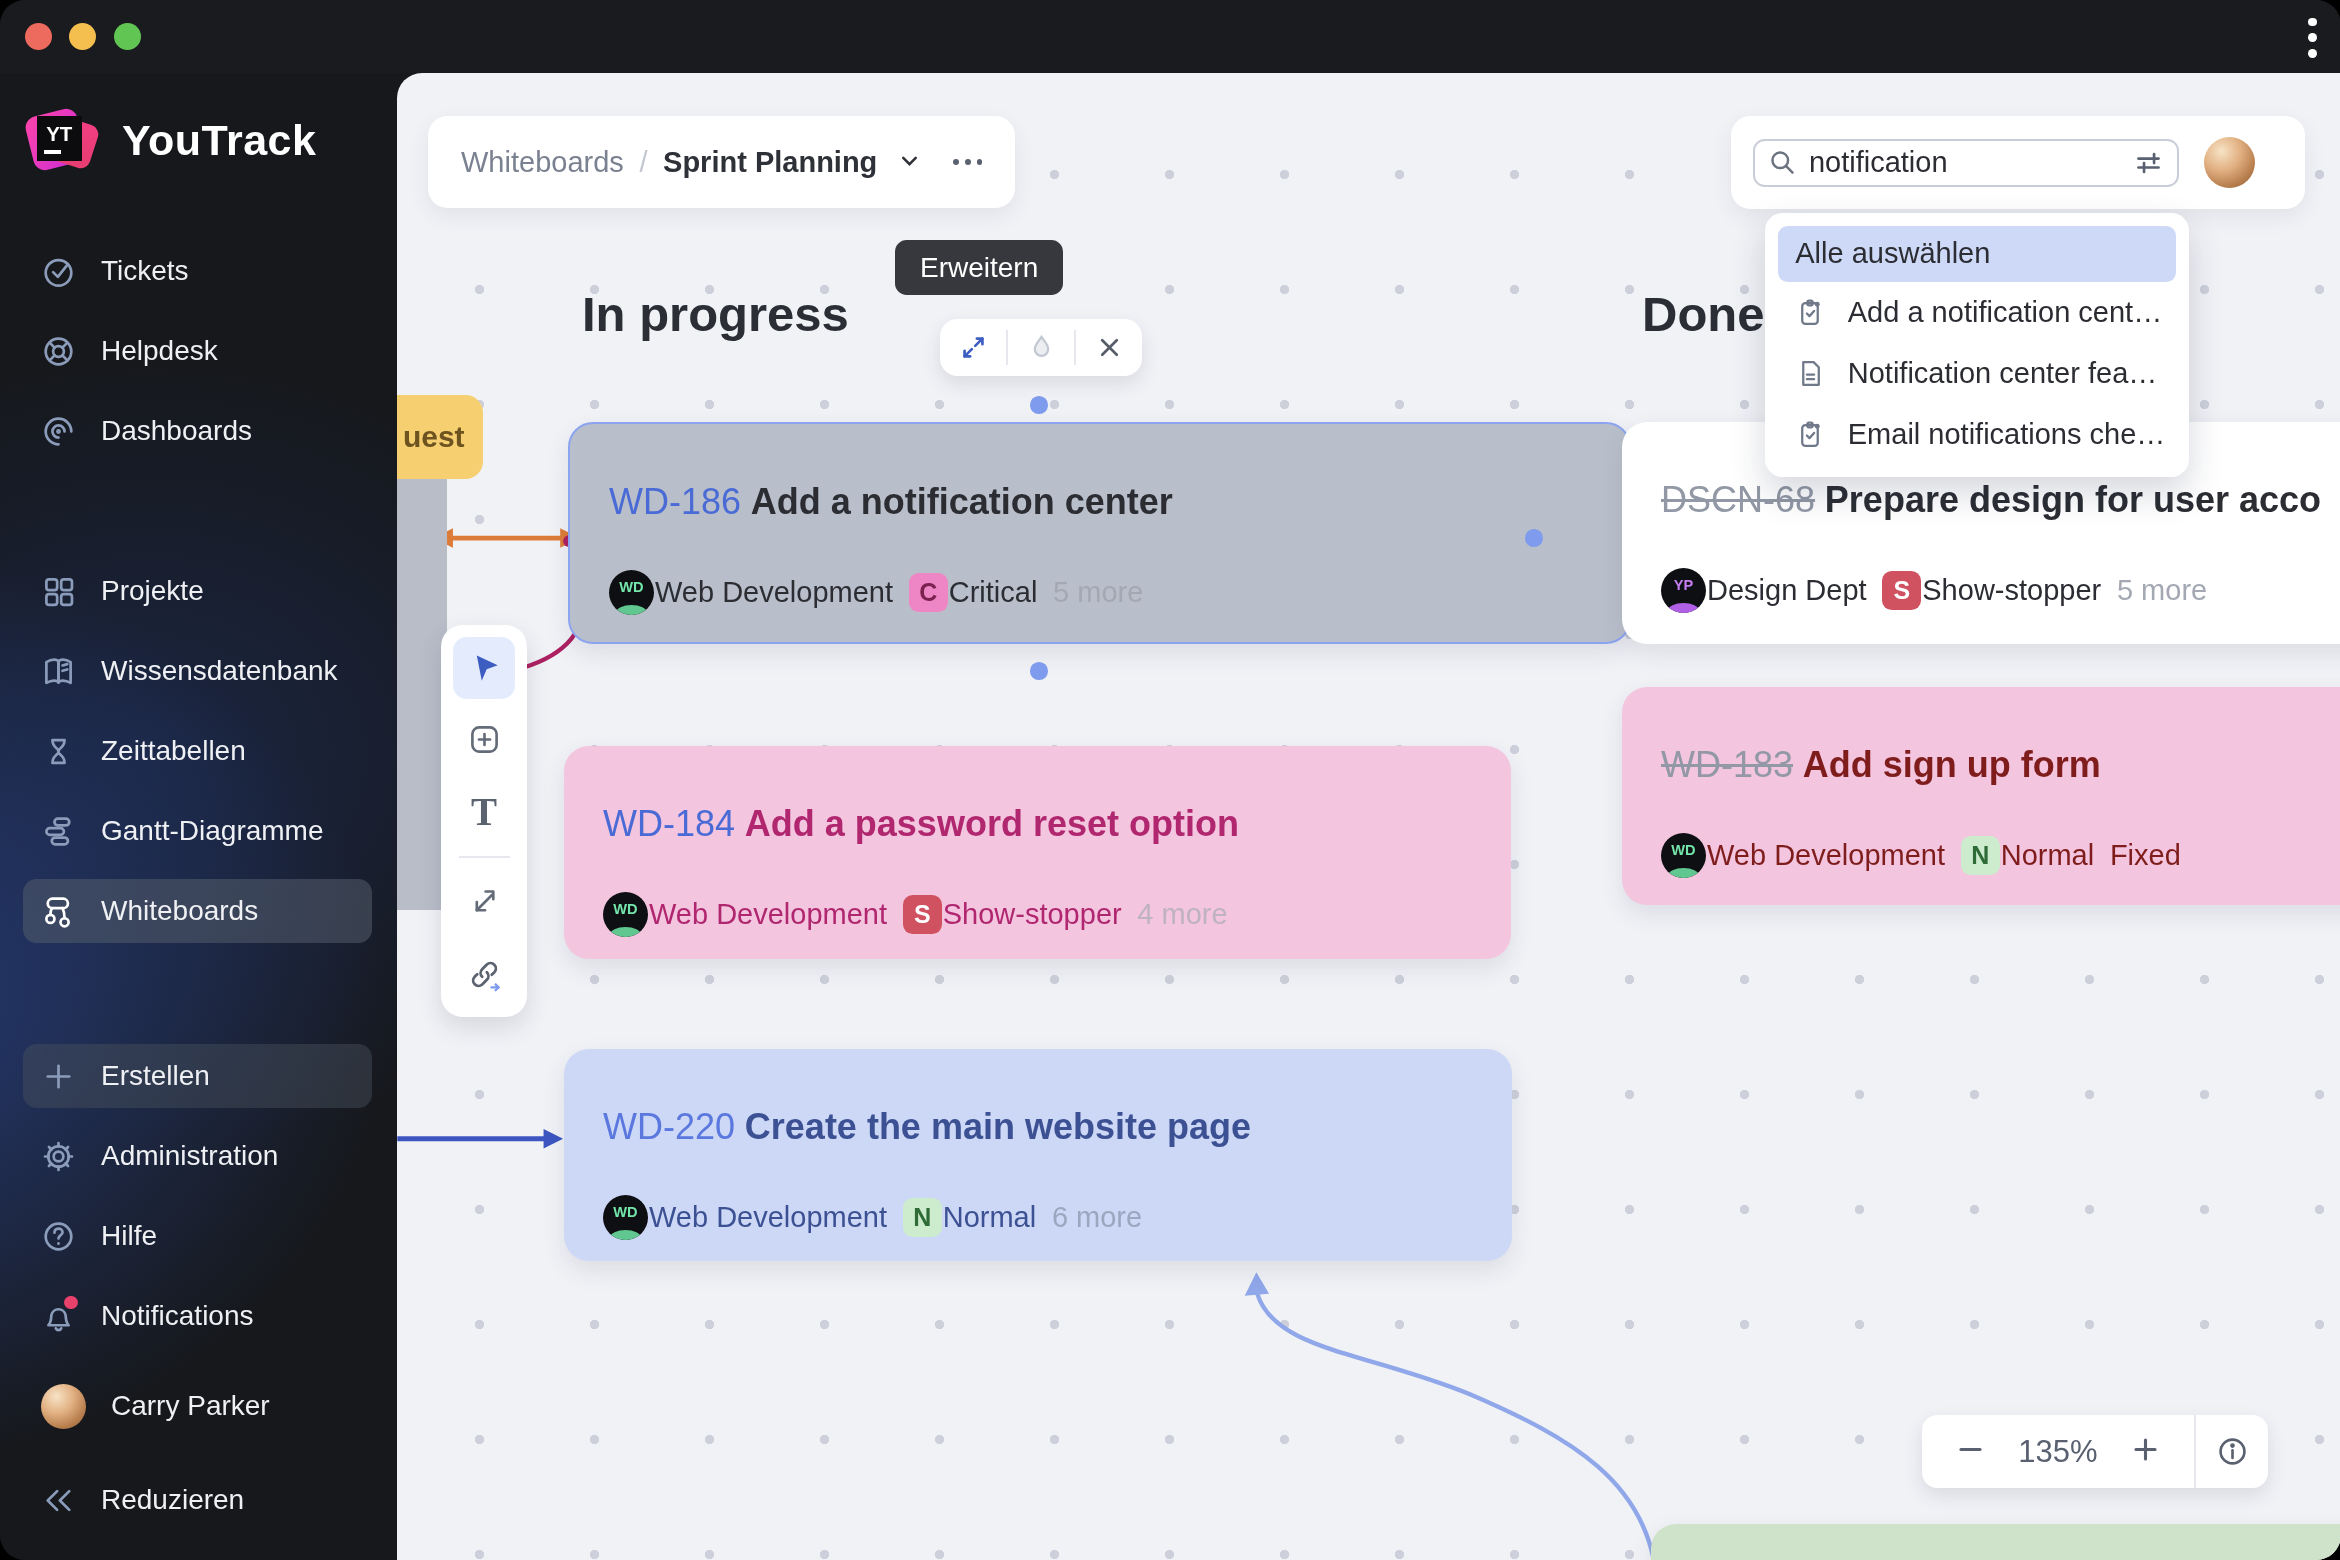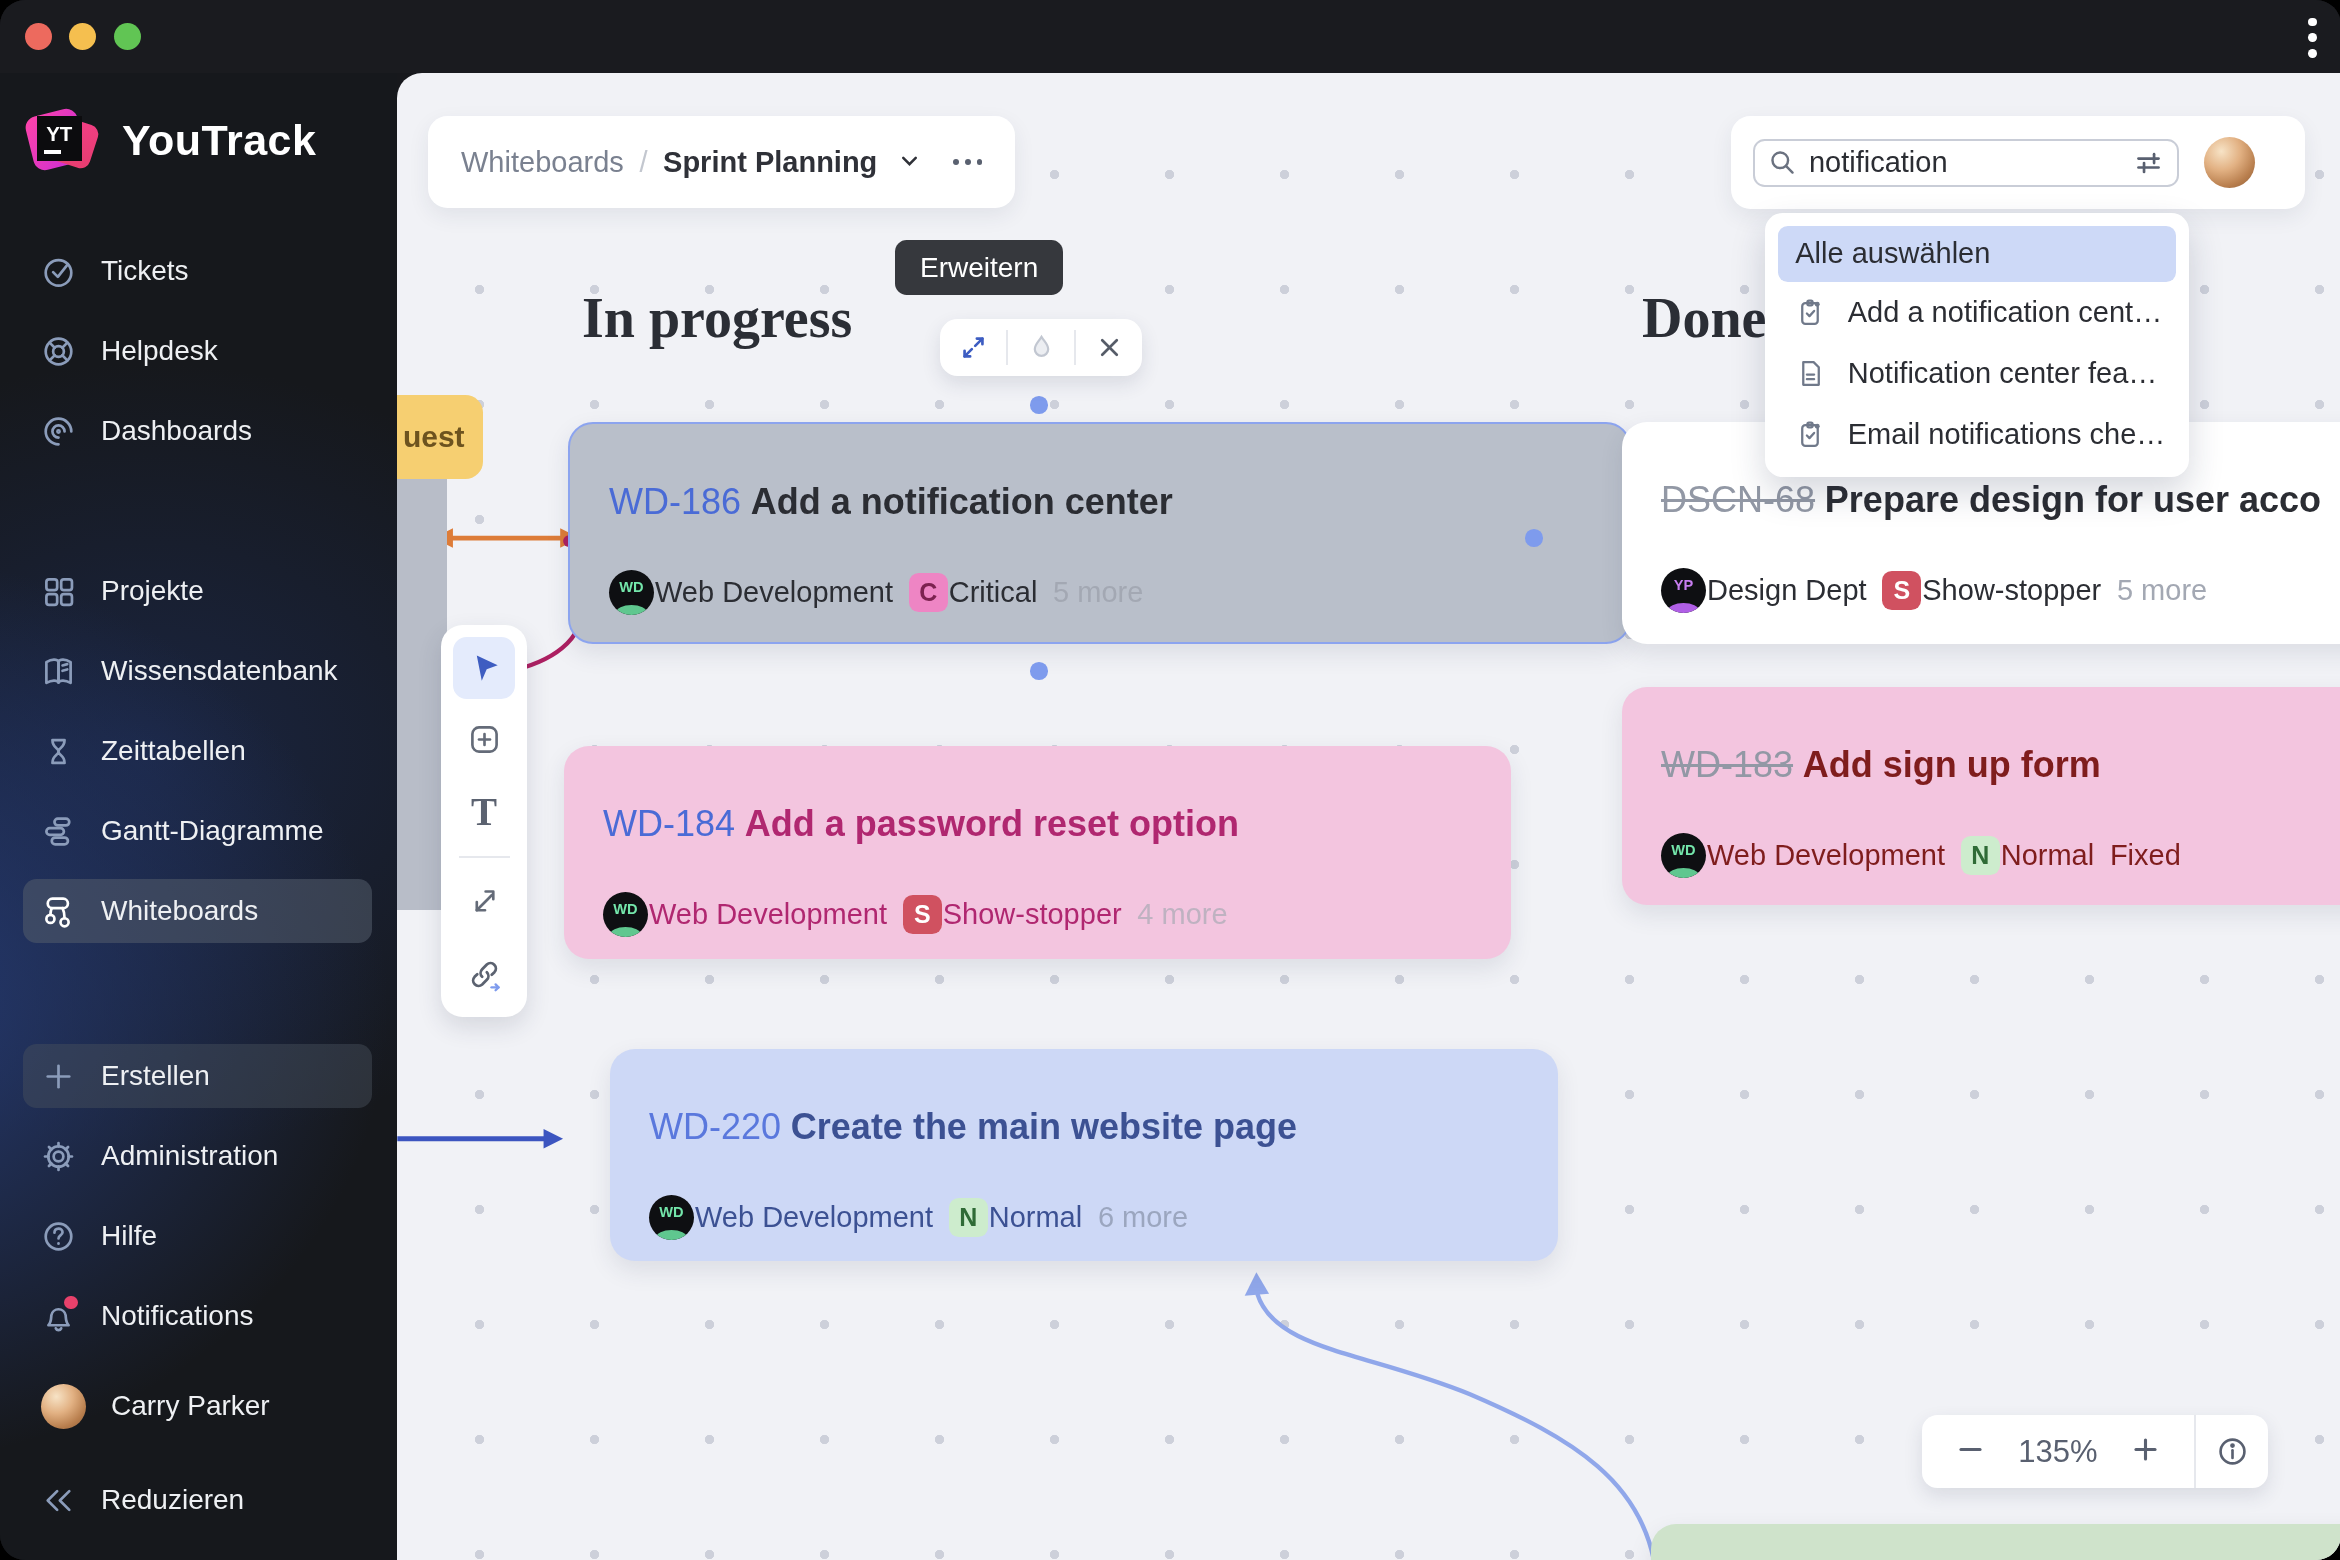--- a/index.html
+++ b/index.html
@@ -41,21 +41,21 @@
     background:radial-gradient(circle at 34% 28%, #f7e3c6 0%, #e2b183 38%, #b97f4e 70%, #8a5a36 100%);}
   .bell-wrap{position:relative;width:35px;height:35px;}
   .bell-dot{position:absolute;right:-2px;top:-2.9px;width:13.7px;height:13.7px;border-radius:50%;background:#e8416b;}
 
   
   .canvas{position:absolute;left:397px;top:73px;width:1944px;height:1487px;background:#f1f2f6;
     border-top-left-radius:25px;overflow:hidden;z-index:6;
     background-image:radial-gradient(circle, #cdd0da 4.4px, rgba(0,0,0,0) 4.9px);
     background-size:115px 115px;background-position:25px 44px;}
 
-  .col-head{position:absolute;font-size:56px;font-weight:bold;color:#2b2e35;z-index:22;font-family:Liberation Serif, serif;}
+  .col-head{position:absolute;font-size:49px;font-weight:bold;color:#2b2e35;z-index:22;}
   .h-inprogress{left:185px;top:213px;}
   .h-done{left:1245px;top:213px;}
 
   
   .breadcrumb{position:absolute;left:31px;top:43px;height:92px;background:#fff;border-radius:19.5px;z-index:50;
     display:flex;align-items:center;padding:0 33px;gap:15.6px;box-shadow:0 7.8px 21.5px rgba(40,50,80,.08);}
   .bc-root{color:#7a8190;font-size:29px;}
   .bc-sep{color:#c3c7cf;font-size:29px;}
   .bc-cur{color:#2f3138;font-size:29px;font-weight:600;}
   .bc-chev{margin-left:3.9px;}
@@ -103,21 +103,21 @@
 
   .c-wd186{left:171px;top:349px;width:1063px;height:222px;background:#b9bfca;border:2.9px solid #8ca4ef;}
   .c-wd186 .cid{color:#4a6bd6}.c-wd186 .ctitle,.c-wd186 .tag-label{color:#2b2d33}
   .c-dscn{left:1225px;top:349px;width:1219px;height:222px;background:#fff;}
   .c-dscn .ctitle,.c-dscn .tag-label{color:#2b2d33}
   .c-wd184{left:167px;top:673px;width:947px;height:213px;background:#f3c5df;}
   .c-wd184 .cid{color:#4a6bd6}.c-wd184 .ctitle,.c-wd184 .tag-label{color:#b02770}
   .c-wd184 .more{color:#bfb2c1}
   .c-wd183{left:1225px;top:614px;width:1219px;height:218px;background:#f3c5df;}
   .c-wd183 .ctitle,.c-wd183 .tag-label{color:#7f1d1d}
-  .c-wd220{left:167px;top:976px;width:948px;height:212px;background:#cdd8f6;margin-left:46px;}
+  .c-wd220{left:167px;top:976px;width:948px;height:212px;background:#cdd8f6;}
   .c-wd220 .cid{color:#5a78dd}.c-wd220 .ctitle,.c-wd220 .tag-label{color:#3c5193}
   .c-wd220 .more{color:#9ba6bf}
   .c-green{left:1254px;top:1451px;width:1081px;height:195px;background:#cfe3cb;z-index:15;padding:0;}
 
   .ycard{position:absolute;left:0;top:322px;width:86px;height:84px;background:#f6cf71;
     border-radius:0 17.6px 17.6px 0;z-index:21;display:flex;align-items:center;color:#6d531f;
     font-size:30px;font-weight:bold;padding-left:5.9px;box-sizing:border-box;}
   .grayblock{position:absolute;left:0;top:398px;width:50px;height:439px;background:#b8bdc8;z-index:19;}
 
   .handle{position:absolute;width:17.6px;height:17.6px;border-radius:50%;background:#7e9bed;z-index:25;}

